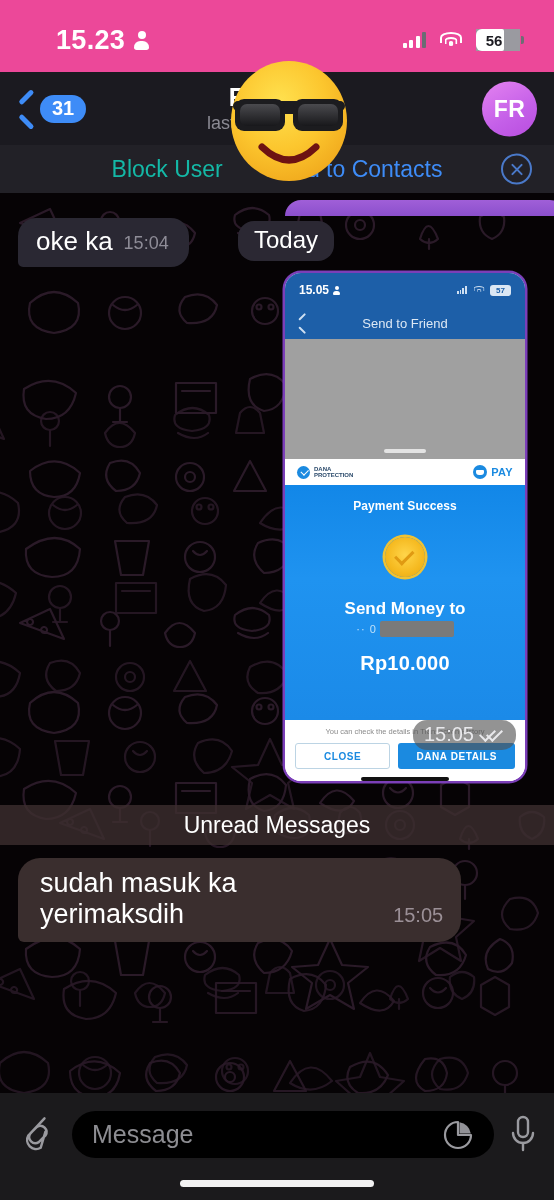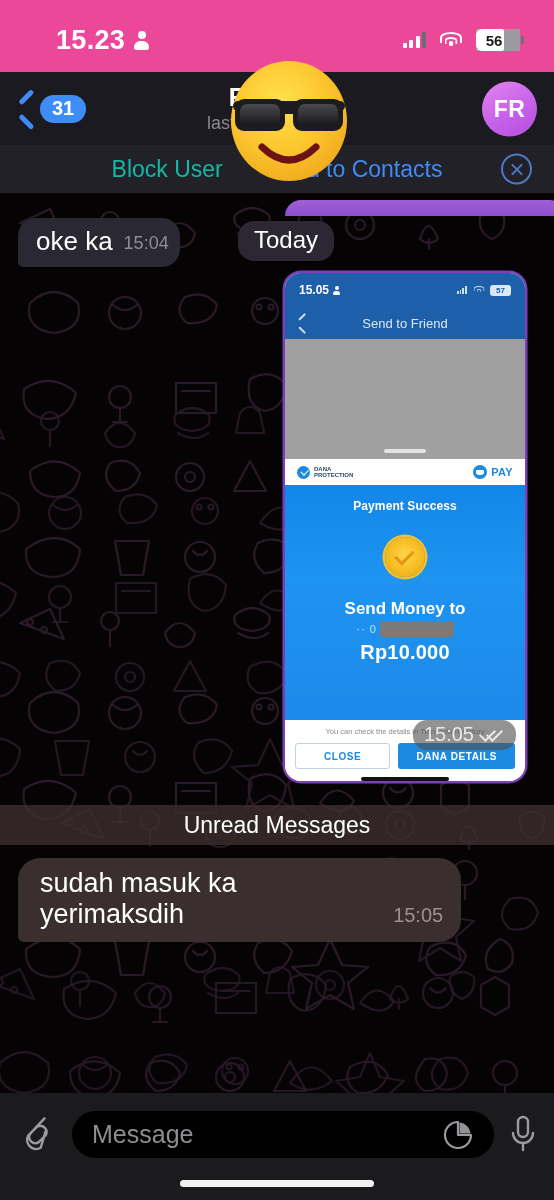--- a/index.html
+++ b/index.html
@@ -115,21 +115,21 @@
     position:absolute; top:7px; left:285px; right:-12px; height:16px;
     background:linear-gradient(180deg,#a05fd8 0%,#8b4fcc 100%);
     border-radius:16px 16px 0 0;
   }
 
   
   .msg-in {
     position:absolute;
     background:#2a2833;
     border-radius:18px 18px 18px 5px;
-    padding:9px 11px 10px 18px;
+    padding:9px 20px 10px 18px;
     display:flex; align-items:flex-end; gap:11px;
     max-width:80%;
   }
   .msg-in .txt { color:#fff; font-size:26px; line-height:1.15; }
   .msg-in .time { color:#8e8c97; font-size:18px; padding-bottom:3px; }
 
   .bubble-oke { left:18px; top:25px; }
 
   .today-chip {
     position:absolute; left:238px; top:28px;
@@ -218,21 +218,21 @@
   }
   .coin::after {
     content:""; width:15px; height:8px;
     border-left:3px solid #e09a12; border-bottom:3px solid #e09a12;
     transform:rotate(-45deg) translate(1px,-2px);
   }
   .send-to { margin-top:22px; color:#fff; font-size:17px; font-weight:700; }
   .redacted-row { margin-top:2px; display:flex; align-items:center; gap:3px; }
   .red-dots { color:#bfe0f8; font-size:11px; letter-spacing:1px; }
   .redact-bar { width:74px; height:16px; background:#7a7a7a; border-radius:2px; }
-  .amount { margin-top:4px; color:#fff; font-size:20px; font-weight:600; letter-spacing:0.2px; }
+  .amount { margin-top:15px; color:#fff; font-size:20px; font-weight:600; letter-spacing:0.2px; }
 
   .shot-footer { background:#fff; padding:7px 10px 0; }
   .footer-note { text-align:center; font-size:7.5px; color:#8a8a8a; }
   .footer-btns { display:flex; gap:8px; margin-top:7px; }
   .btn-close {
     flex:1; height:26px; border:1px solid #bcd4e4; border-radius:3px;
     background:#fff; color:#1b8ae0; font-size:10px; font-weight:700;
     display:flex; align-items:center; justify-content:center;
     letter-spacing:0.6px; cursor:pointer;
   }

